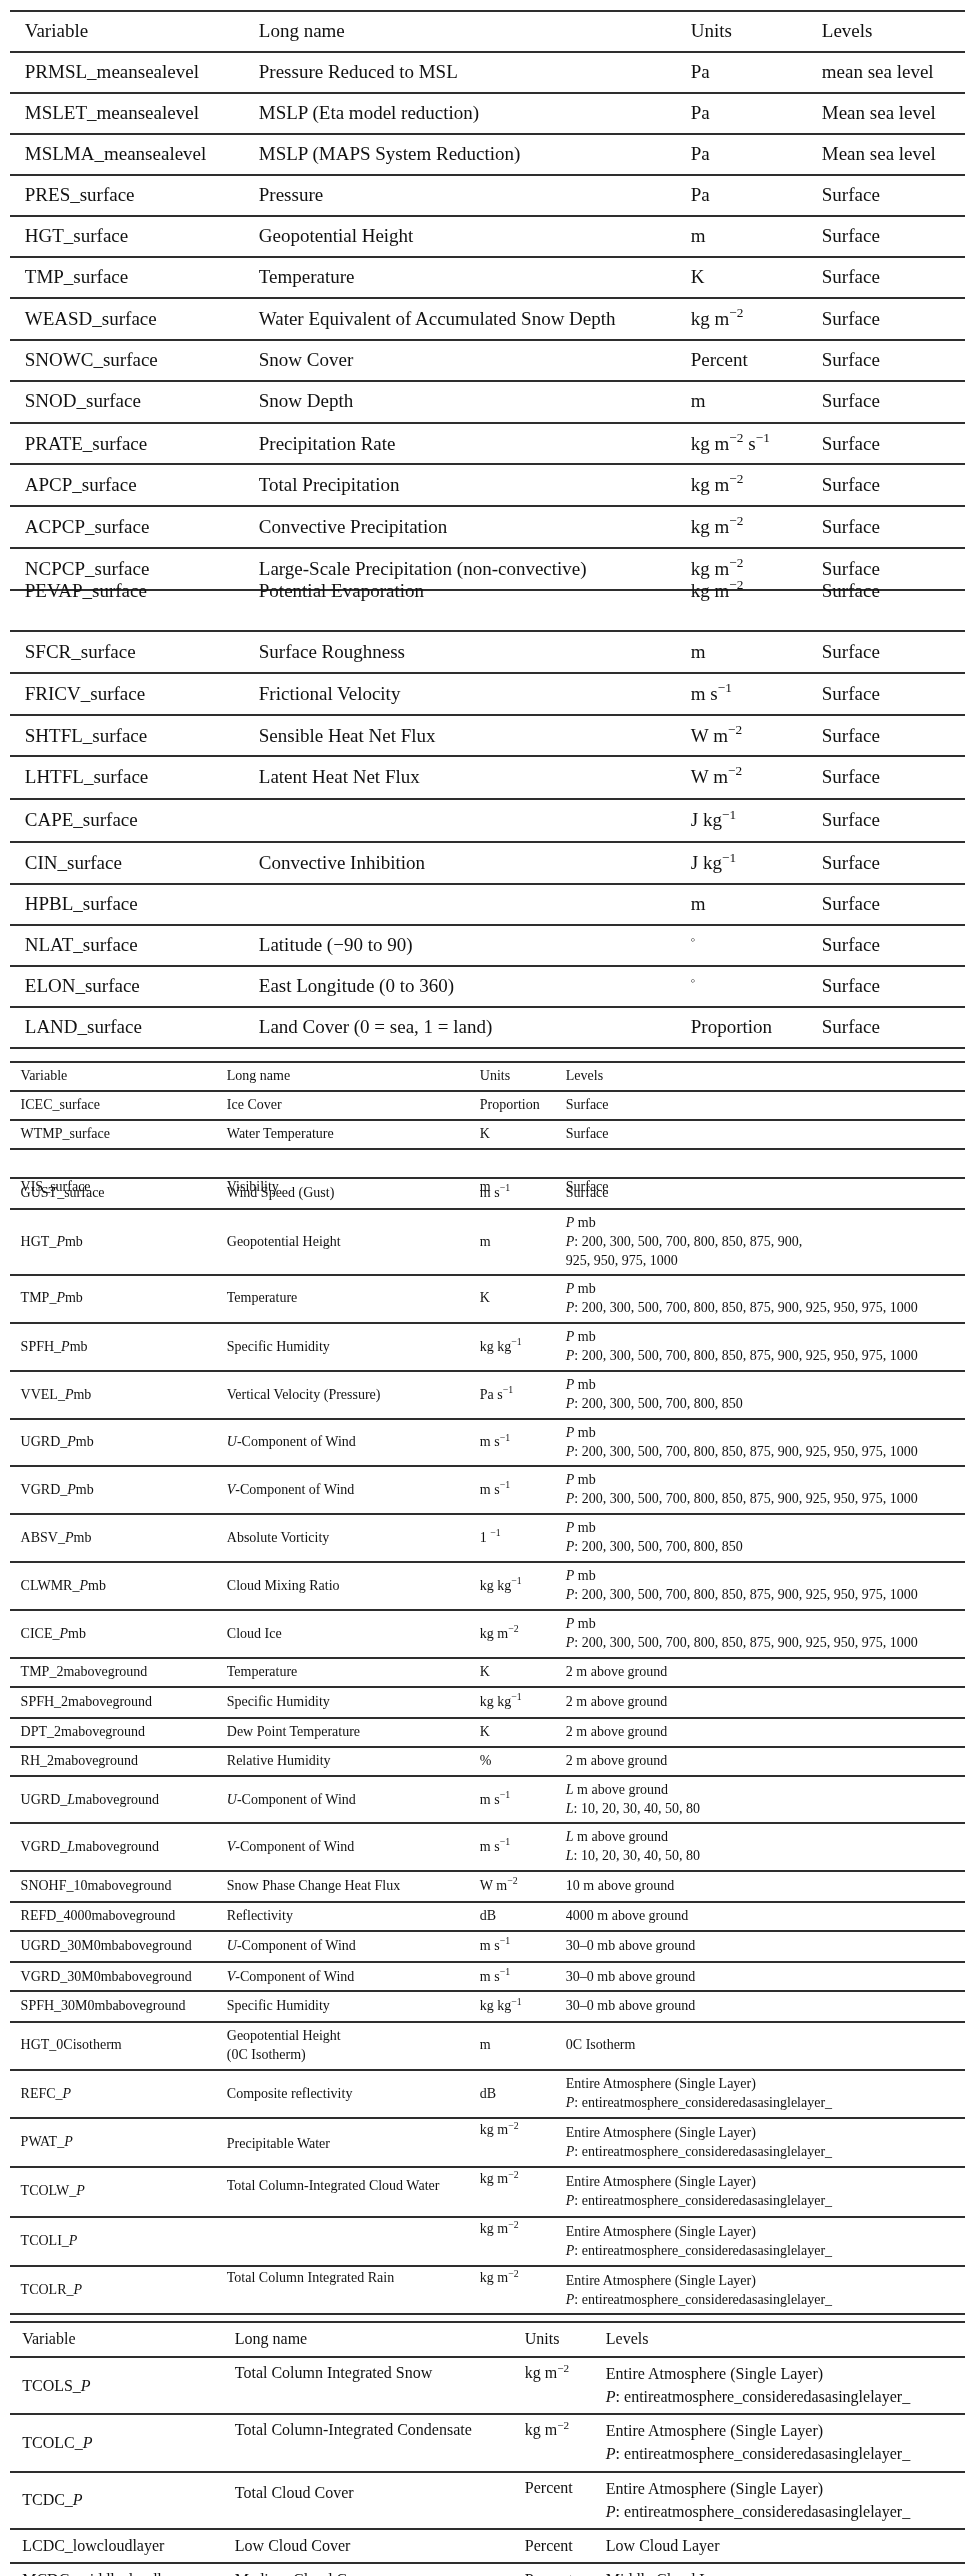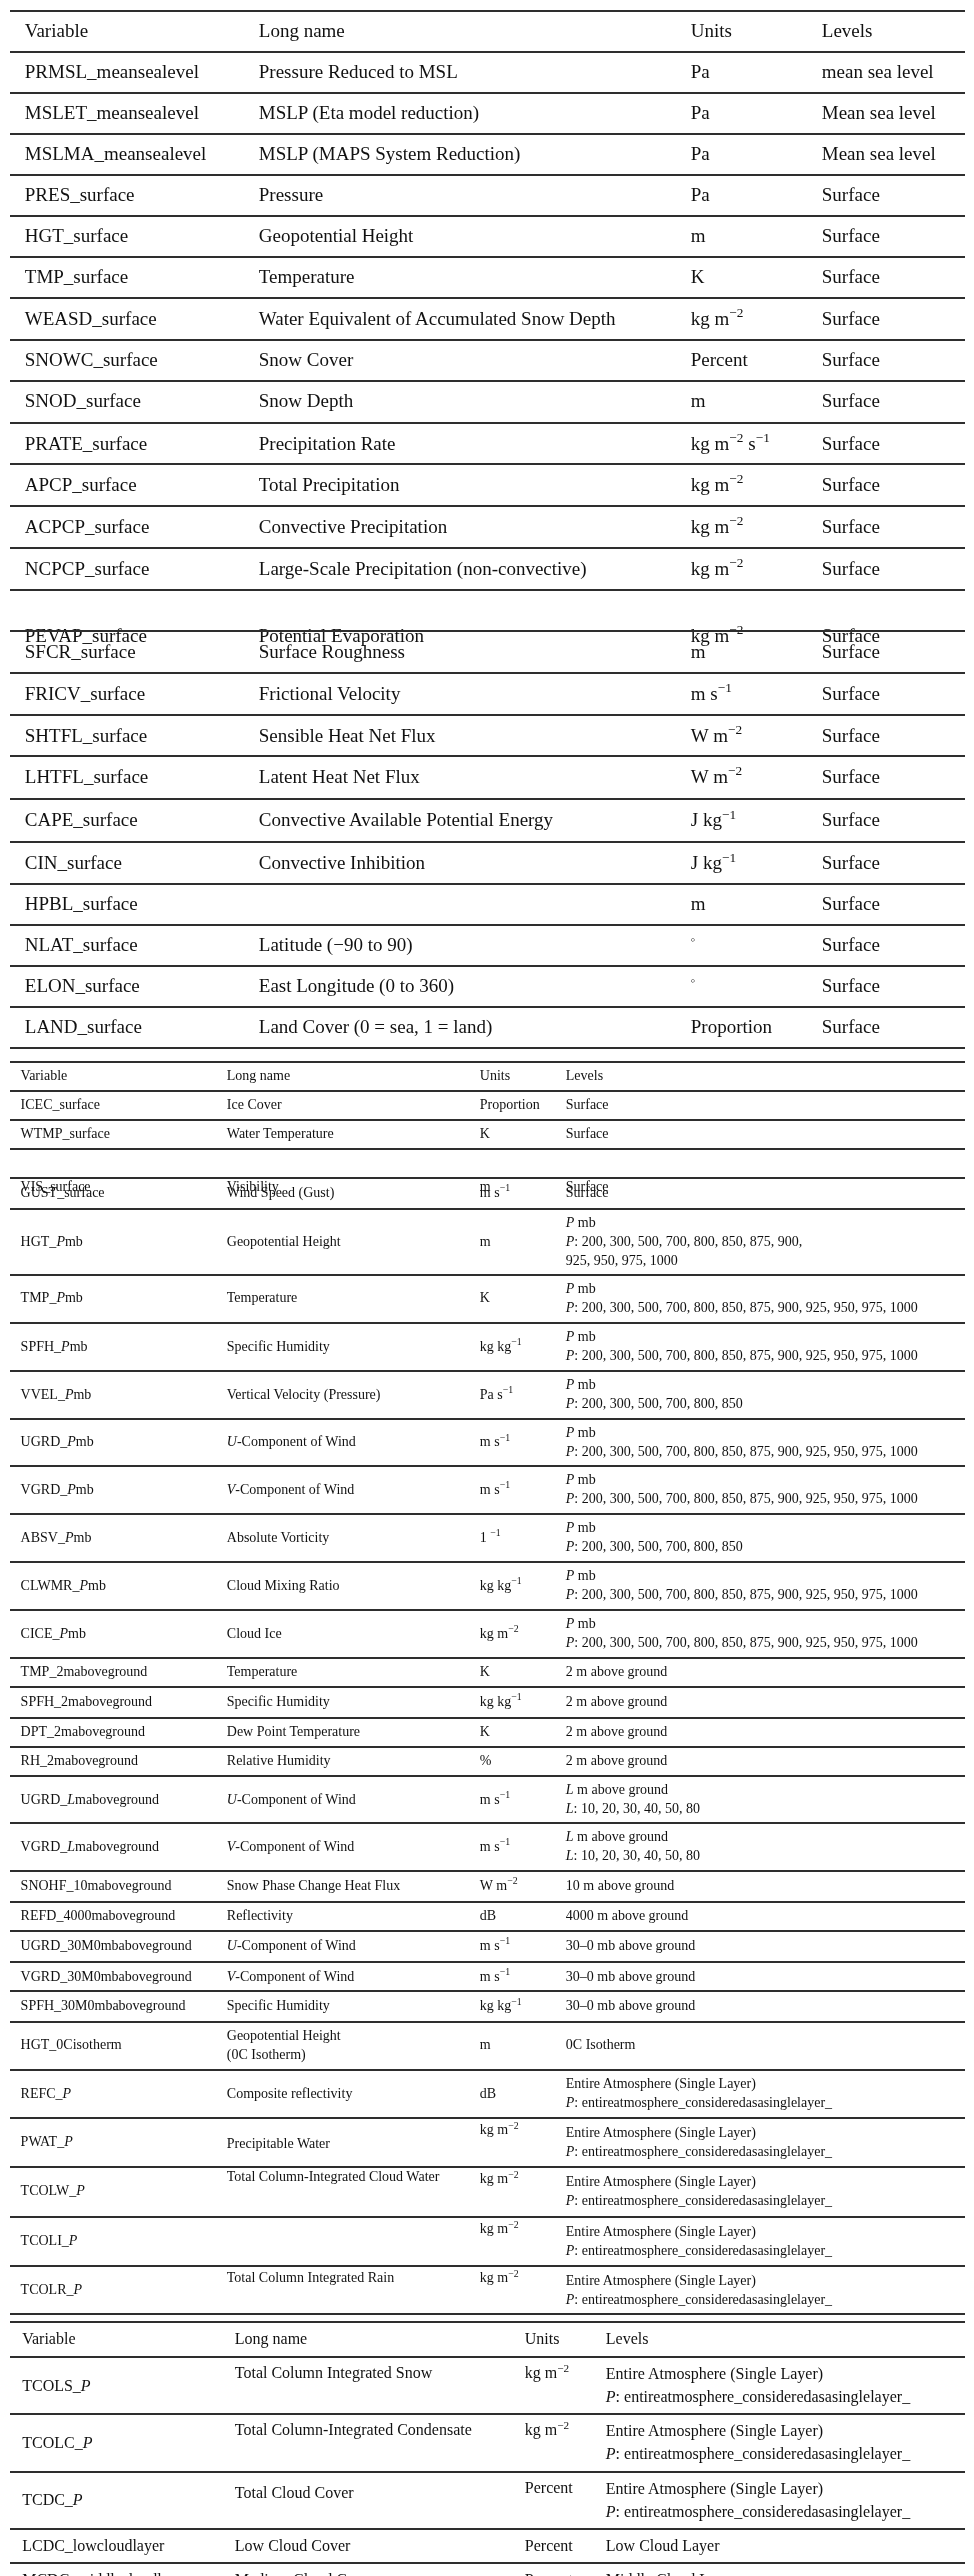--- a/index.html
+++ b/index.html
@@ -223,21 +223,21 @@
         <span class="ln">Large-Scale Precipitation (non-convective)</span>
       </div>
       <div class="cell c2">
         <span class="ln">kg m<sup>−2</sup></span>
       </div>
       <div class="cell c3">
         <span class="ln">Surface</span>
       </div>
     </div>
     <div class="rule" style="top: 579px;"></div>
-    <div class="row" style="top: 604px; height: 42px;">
+    <div class="row" style="top: 559px; height: 42px;">
       <div class="cell c0">
         <span class="ln">PEVAP_surface</span>
       </div>
       <div class="cell c1">
         <span class="ln">Potential Evaporation</span>
       </div>
       <div class="cell c2">
         <span class="ln">kg m<sup>−2</sup></span>
       </div>
       <div class="cell c3">
@@ -301,23 +301,20 @@
         <span class="ln">W m<sup>−2</sup></span>
       </div>
       <div class="cell c3">
         <span class="ln">Surface</span>
       </div>
     </div>
     <div class="rule" style="top: 788px;"></div>
     <div class="row" style="top: 788px; height: 43px;">
       <div class="cell c0">
         <span class="ln">CAPE_surface</span>
-      </div>
-      <div class="cell c1">
-        <span class="ln">Convective Available Potential Energy</span>
       </div>
       <div class="cell c2">
         <span class="ln">J kg<sup>−1</sup></span>
       </div>
       <div class="cell c3">
         <span class="ln">Surface</span>
       </div>
     </div>
     <div class="rule" style="top: 831px;"></div>
     <div class="row" style="top: 831px; height: 43px;">
@@ -819,21 +816,21 @@
       <div class="cell c3">
         <span class="ln">Entire Atmosphere (Single Layer)</span>
         <span class="ln"><i>P</i>: entireatmosphere_consideredasasinglelayer_</span>
       </div>
     </div>
     <div class="rule" style="top: 1105px;"></div>
     <div class="row" style="top: 1105px; height: 49px;">
       <div class="cell c0">
         <span class="ln">TCOLW_<i>P</i></span>
       </div>
-      <div class="cell c1 top" style="padding-top: 1px;">
+      <div class="cell c1 top" style="padding-top: 10px;">
         <span class="ln">Total Column-Integrated Cloud Water</span>
       </div>
       <div class="cell c2 top" style="padding-top: 3.1px;">
         <span class="ln">kg m<sup>−2</sup></span>
       </div>
       <div class="cell c3">
         <span class="ln">Entire Atmosphere (Single Layer)</span>
         <span class="ln"><i>P</i>: entireatmosphere_consideredasasinglelayer_</span>
       </div>
     </div>

